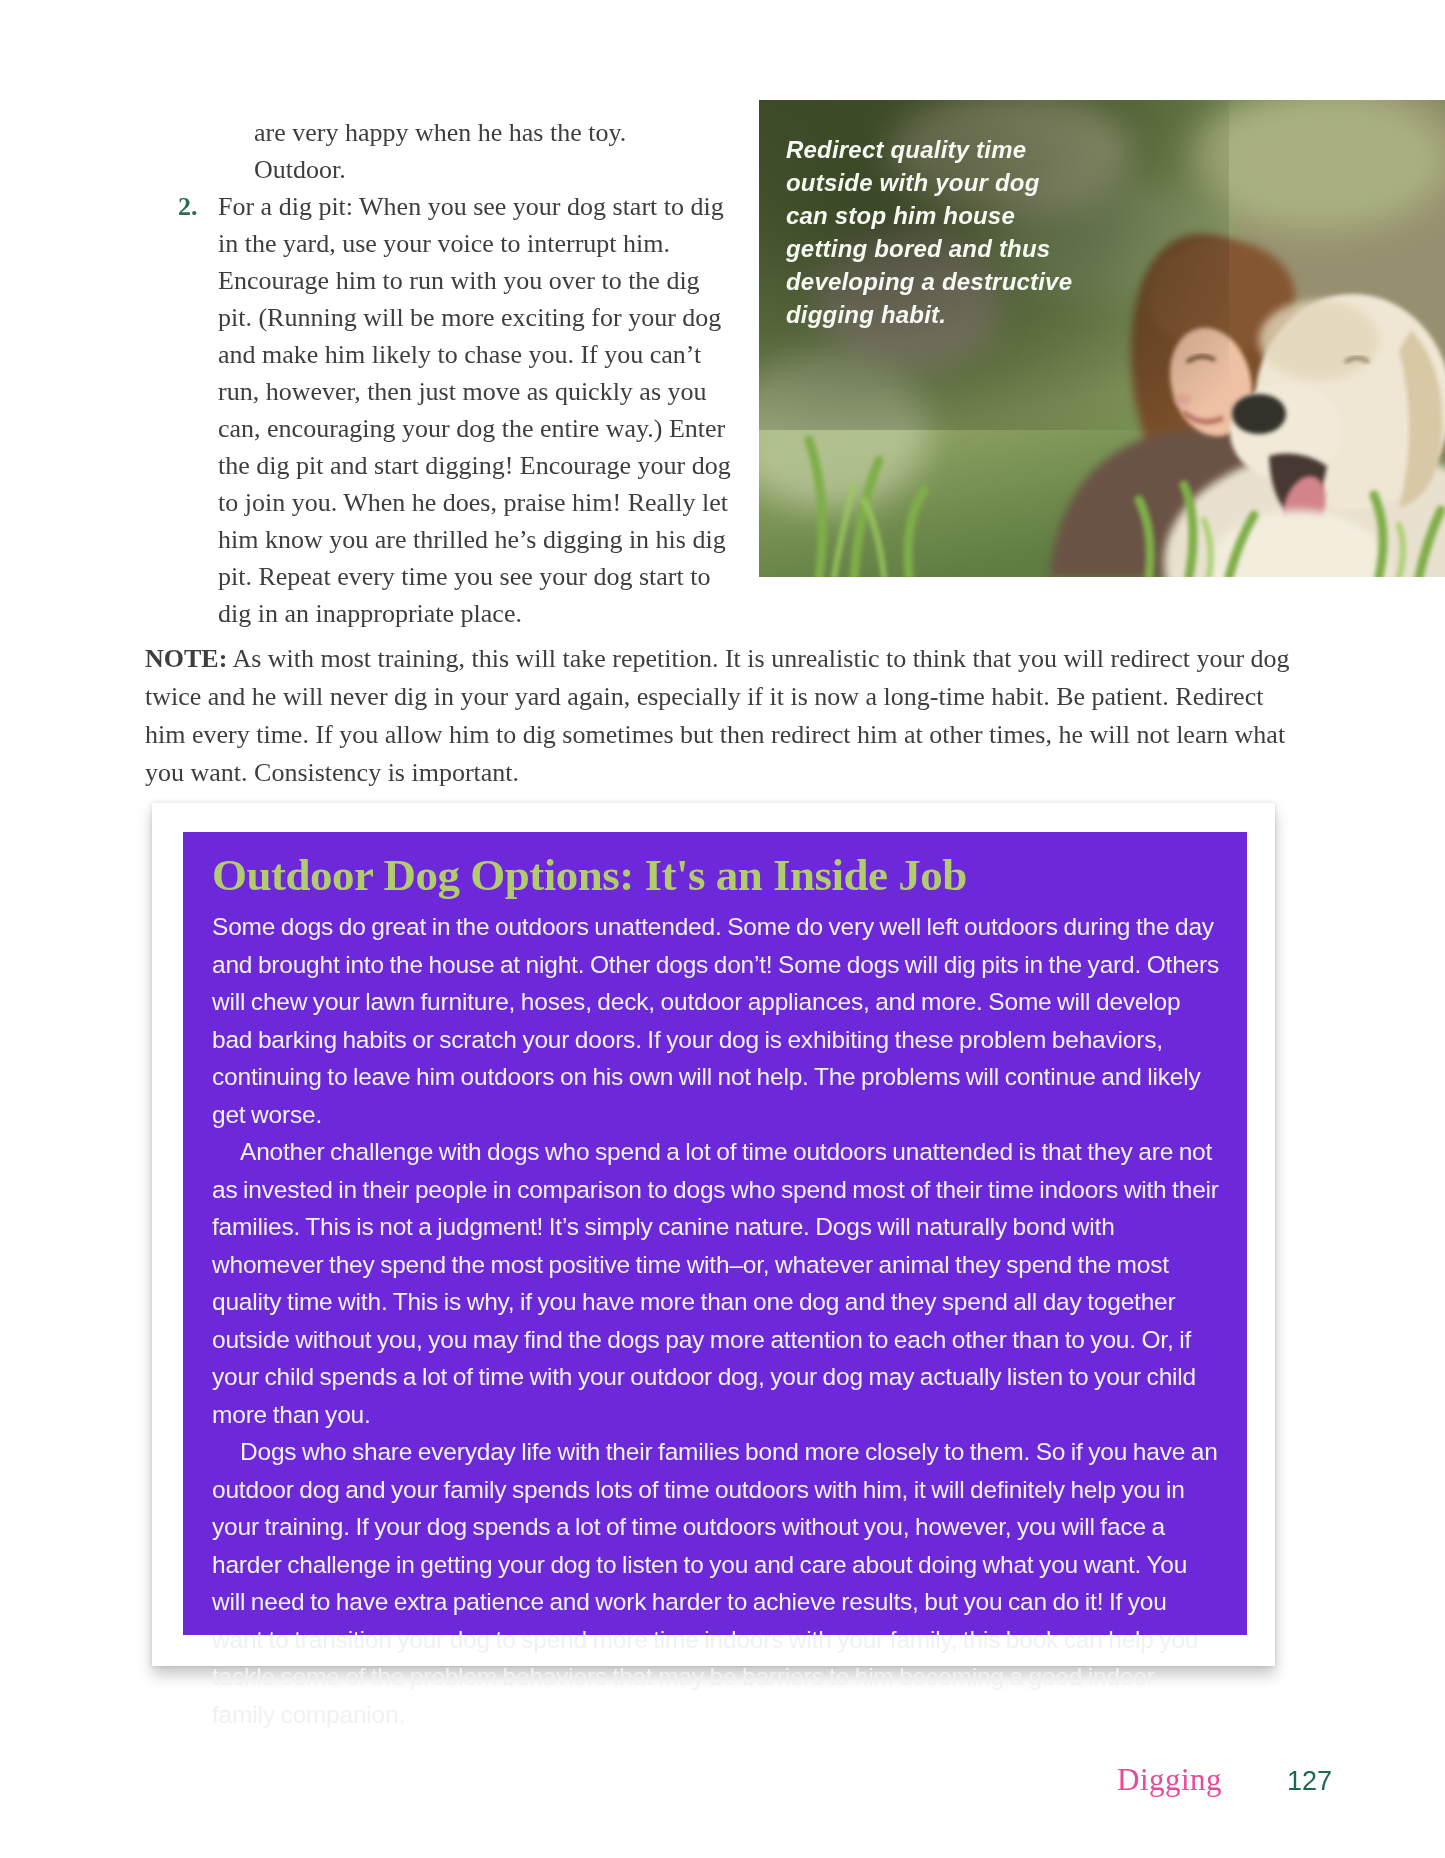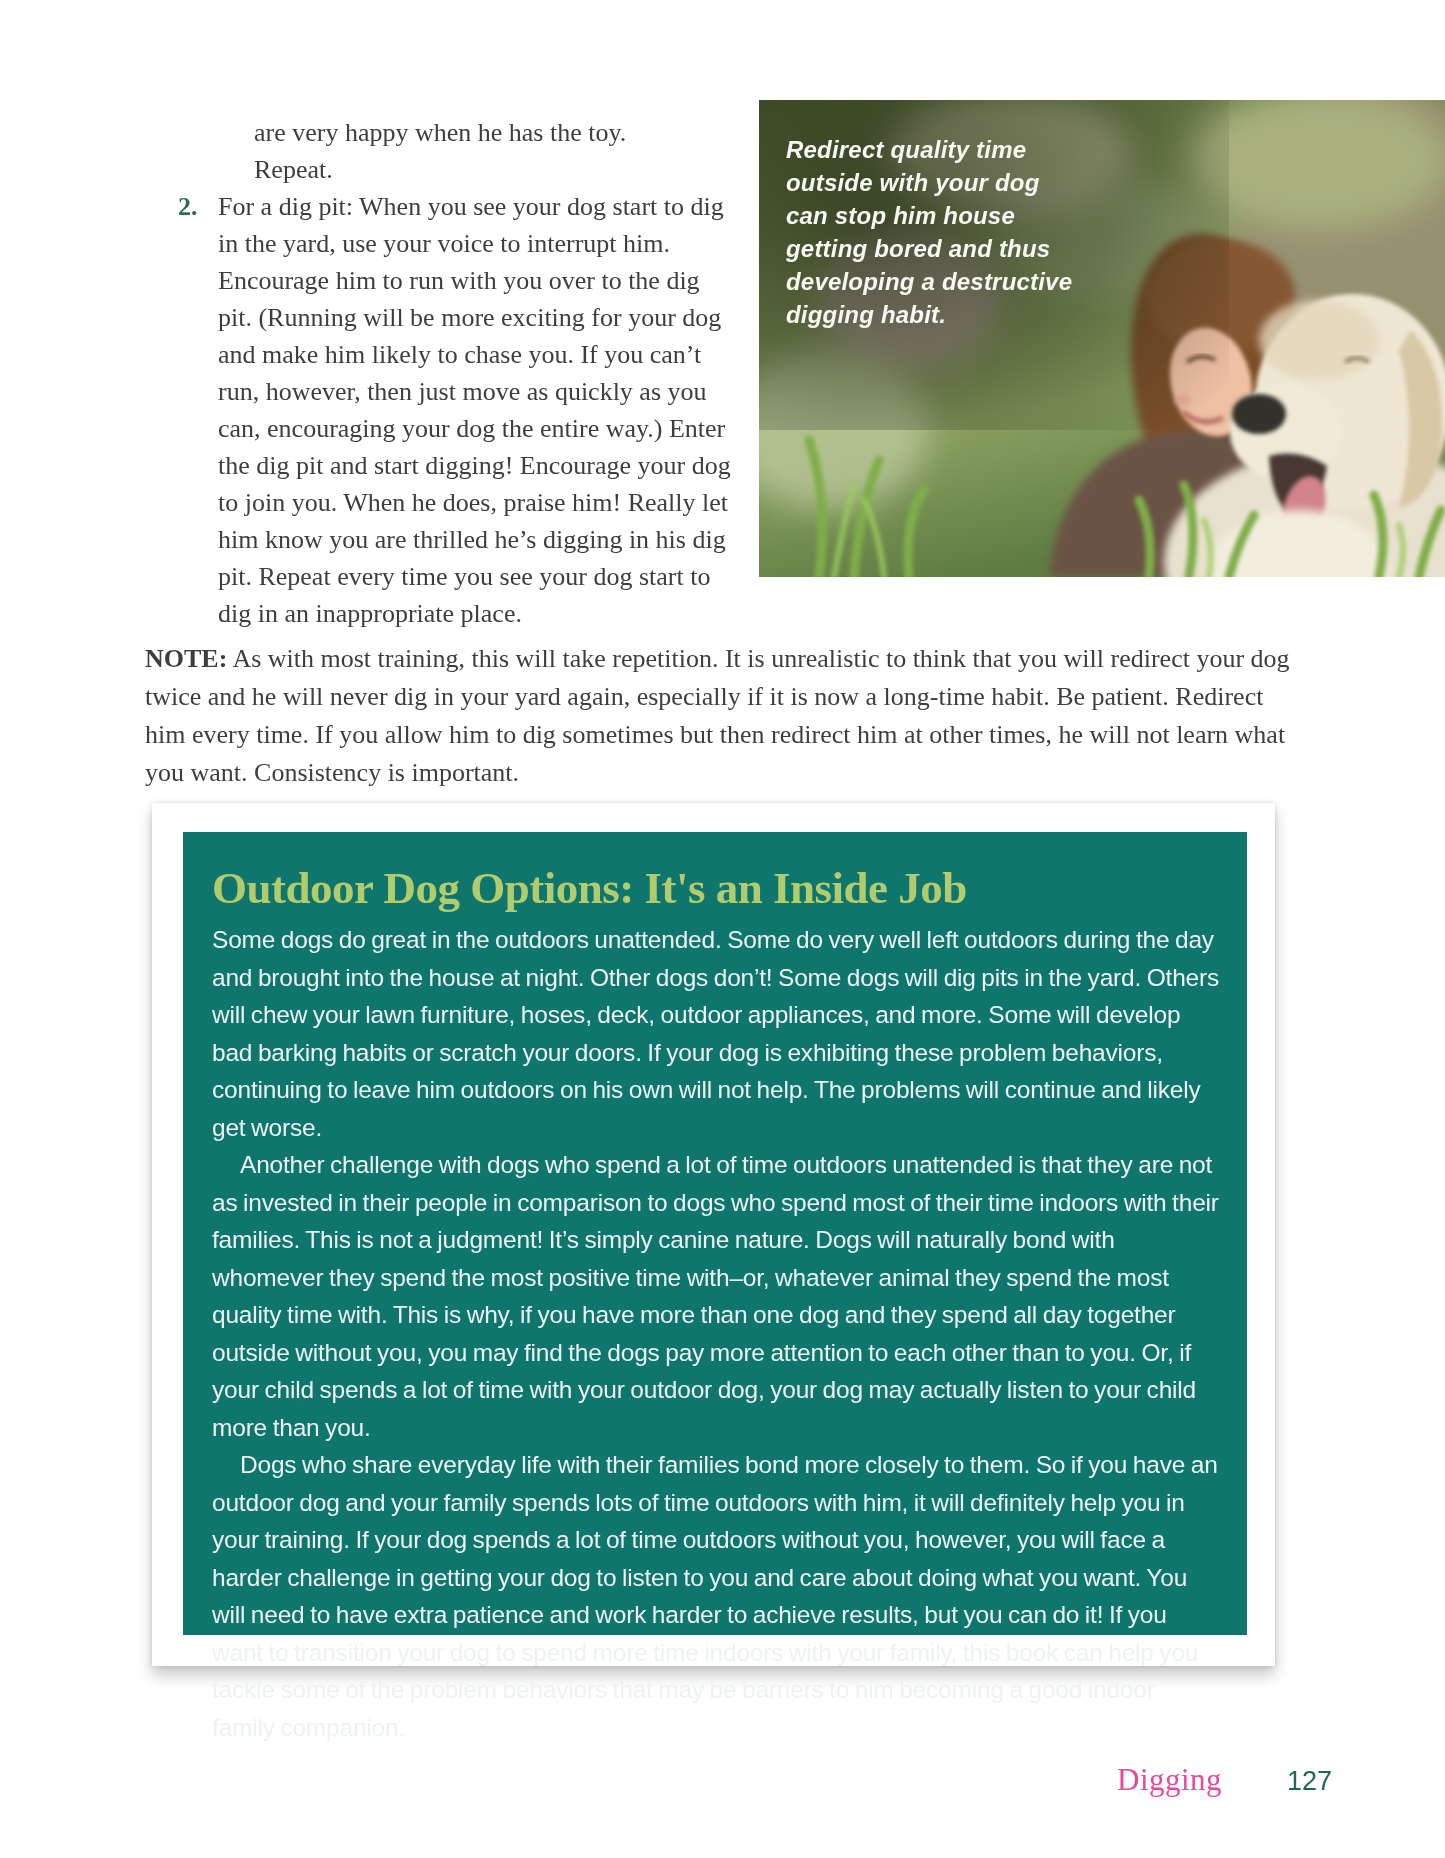--- a/index.html
+++ b/index.html
@@ -29,22 +29,22 @@
     position:absolute;left:27px;top:33px;
     font-family:"Liberation Sans", sans-serif;font-style:italic;font-weight:bold;
     font-size:24px;line-height:33px;color:#f6f8f2;letter-spacing:0.2px;
   }
   
   .sidebar-card{
     position:absolute;left:152px;top:803px;width:1123px;height:863px;background:#ffffff;
     box-shadow:0 9px 14px rgba(0,0,0,0.22), 0 0 5px rgba(0,0,0,0.13);
   }
   .sidebar-panel{
-    position:absolute;left:31px;top:29px;width:1064px;height:803px;background:#0f766e;
-    box-sizing:border-box;padding:27px 28px 0 29px;
+    position:absolute;left:31px;top:29px;width:1064px;height:803px;background:#6d28d9;
+    box-sizing:border-box;padding:14px 28px 0 29px;
   }
   .sidebar-title{
     font-family:"Liberation Serif", serif;font-weight:bold;font-size:45px;line-height:58px;
     color:#b2cb6d;letter-spacing:-0.5px;white-space:nowrap;
   }
   .sidebar-body{
     margin-top:4px;font-family:"Liberation Sans", sans-serif;
     font-size:24.5px;line-height:37.5px;color:#eef2f3;letter-spacing:-0.2px;word-spacing:-1px;
   }
   .sidebar-body p{margin:0;}
@@ -59,21 +59,21 @@
     font-size:27px;color:#1d6a4b;
   }
 </style>
 </head>
 <body>
 
 <div class="page">
 
   <div class="body-col">
     <div class="body-line">are very happy when he has the toy.</div>
-    <div class="body-line">Repeat.</div>
+    <div class="body-line">Outdoor.</div>
   </div>
 
   <div class="list-number">2.</div>
   <div class="item2-text">For a dig pit: When you see your dog start to dig in the yard, use your voice to interrupt him. Encourage him to run with you over to the dig pit. (Running will be more exciting for your dog and make him likely to chase you. If you can’t run, however, then just move as quickly as you can, encouraging your dog the entire way.) Enter the dig pit and start digging! Encourage your dog to join you. When he does, praise him! Really let him know you are thrilled he’s digging in his dig pit. Repeat every time you see your dog start to dig in an inappropriate place.</div>
 
   <div class="note"><b>NOTE:</b><span> As with most training, this will take repetition. It is unrealistic to think that you will redirect your dog twice and he will never dig in your yard again, especially if it is now a long-time habit. Be patient. Redirect him every time. If you allow him to dig sometimes but then redirect him at other times, he will not learn what you want. Consistency is important.</span></div>
 
   <div class="photo">
     <svg width="686" height="477" viewBox="0 0 686 477">
       <defs>

